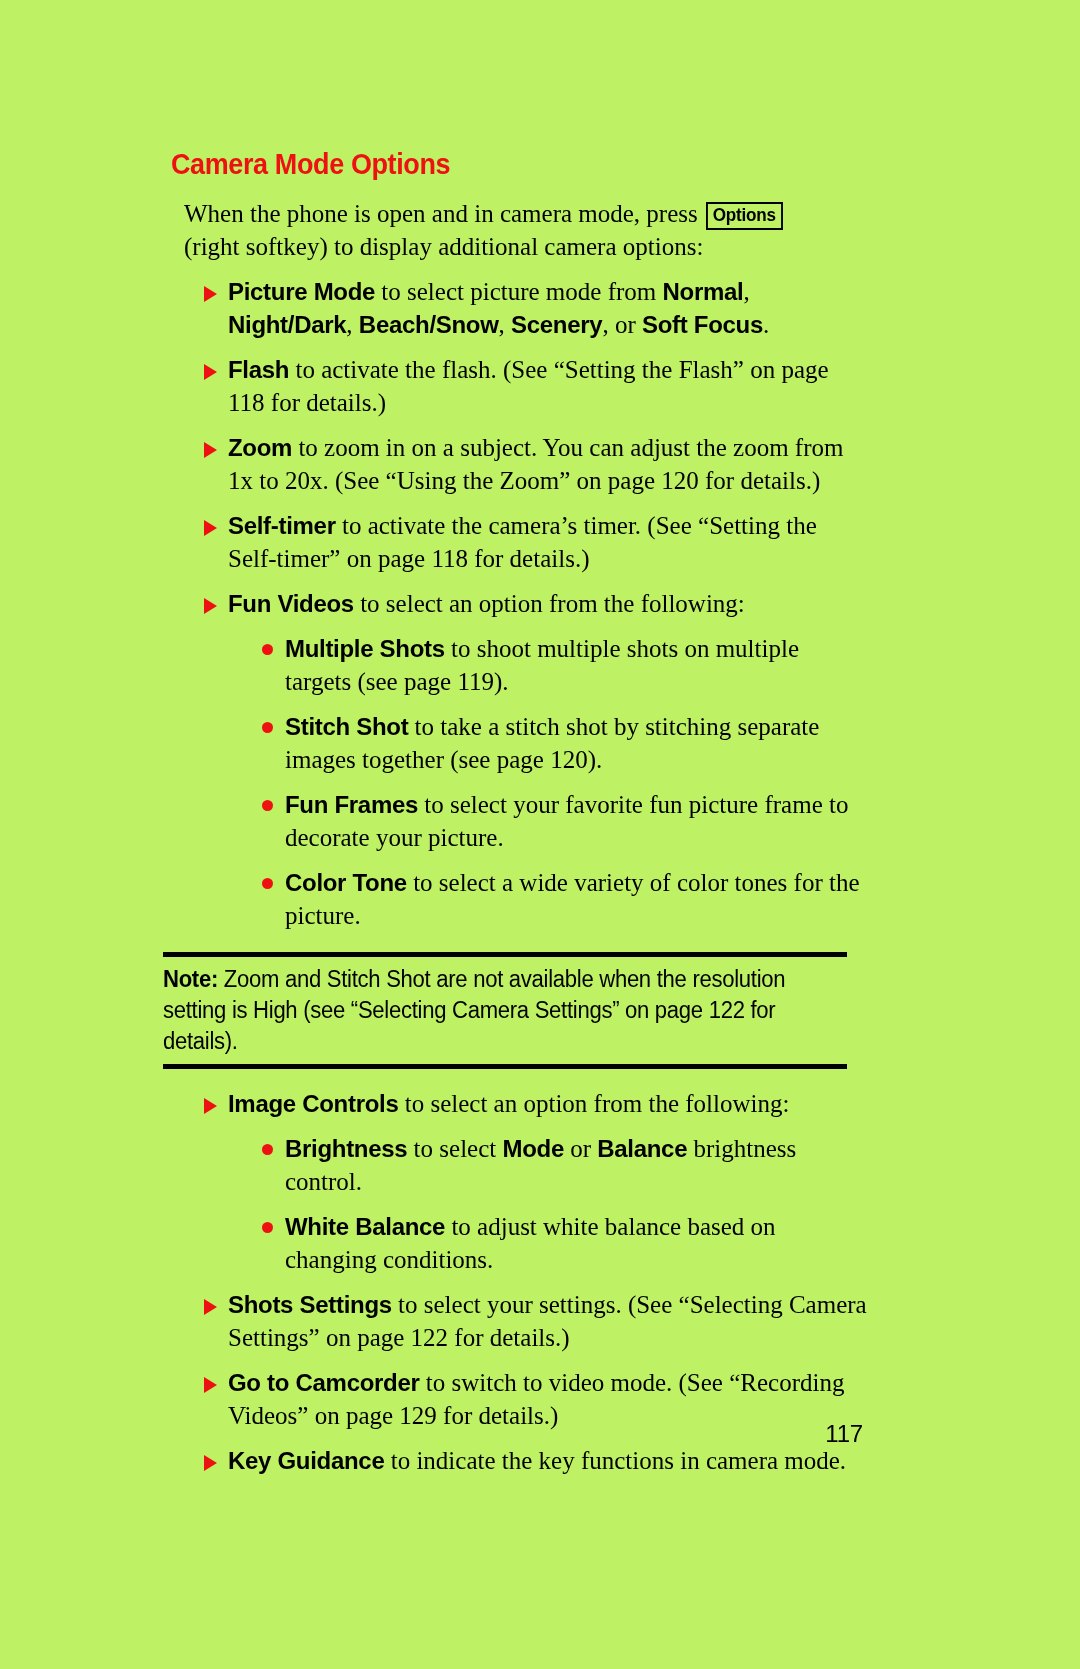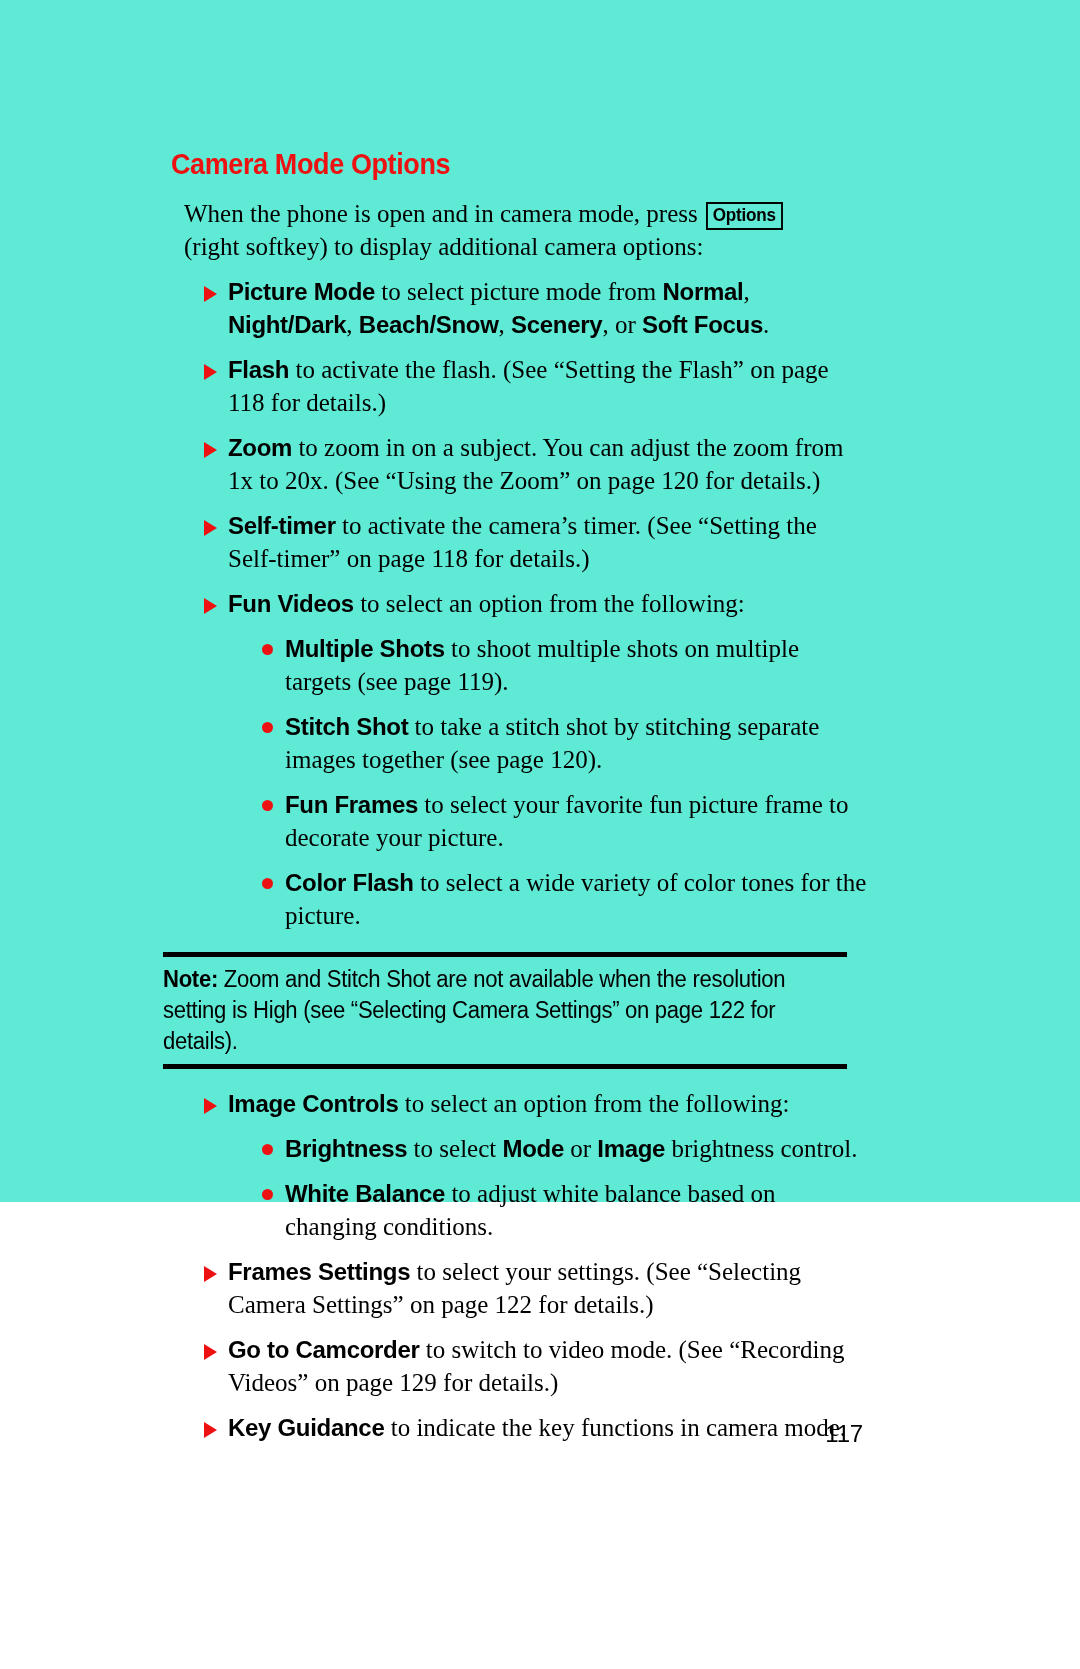--- a/index.html
+++ b/index.html
@@ -15,22 +15,22 @@
     font-family: "Liberation Serif", "DejaVu Serif", serif;
     color: #000000;
     overflow: hidden;
   }
 
   .page {
     position: absolute;
     left: 0;
     top: 0;
     width: 1080px;
-    height: 1202px;
-    background: #5eead4;
+    height: 1669px;
+    background: #bef264;
   }
 
   .content {
     position: absolute;
     left: 163px;
     top: 148px;
     width: 700px;
   }
 
   
@@ -185,43 +185,43 @@
 
     <div class="lvl2">
       <span class="dot"></span><span class="t">Stitch Shot</span><span> to take a stitch shot by stitching separate images together (see page 120).</span>
     </div>
 
     <div class="lvl2">
       <span class="dot"></span><span class="t">Fun Frames</span><span> to select your favorite fun picture frame to decorate your picture.</span>
     </div>
 
     <div class="lvl2">
-      <span class="dot"></span><span class="t">Color Flash</span><span> to select a wide variety of color tones for the picture.</span>
+      <span class="dot"></span><span class="t">Color Tone</span><span> to select a wide variety of color tones for the picture.</span>
     </div>
 
     <div class="note-block">
       <div class="rule"></div>
       <div class="note-body"><span class="note-label">Note:</span><span> Zoom and Stitch Shot are not available when the resolution setting is High (see “Selecting Camera Settings” on page 122 for details).</span></div>
       <div class="rule"></div>
     </div>
 
     <div class="lvl1">
       <span class="tri"></span><span class="t">Image Controls</span><span> to select an option from the following:</span>
     </div>
 
     <div class="lvl2">
-      <span class="dot"></span><span class="t">Brightness</span><span> to select </span><span class="t">Mode</span><span> or </span><span class="t">Image</span><span> brightness control.</span>
+      <span class="dot"></span><span class="t">Brightness</span><span> to select </span><span class="t">Mode</span><span> or </span><span class="t">Balance</span><span> brightness control.</span>
     </div>
 
     <div class="lvl2">
       <span class="dot"></span><span class="t">White Balance</span><span> to adjust white balance based on changing conditions.</span>
     </div>
 
     <div class="lvl1">
-      <span class="tri"></span><span class="t">Frames Settings</span><span> to select your settings. (See “Selecting Camera Settings” on page 122 for details.)</span>
+      <span class="tri"></span><span class="t">Shots Settings</span><span> to select your settings. (See “Selecting Camera Settings” on page 122 for details.)</span>
     </div>
 
 
     <div class="lvl1">
       <span class="tri"></span><span class="t">Go to Camcorder</span><span> to switch to video mode. (See “Recording Videos” on page 129 for details.)</span>
     </div>
 
     <div class="lvl1">
       <span class="tri"></span><span class="t">Key Guidance</span><span> to indicate the key functions in camera mode.</span>
     </div>

